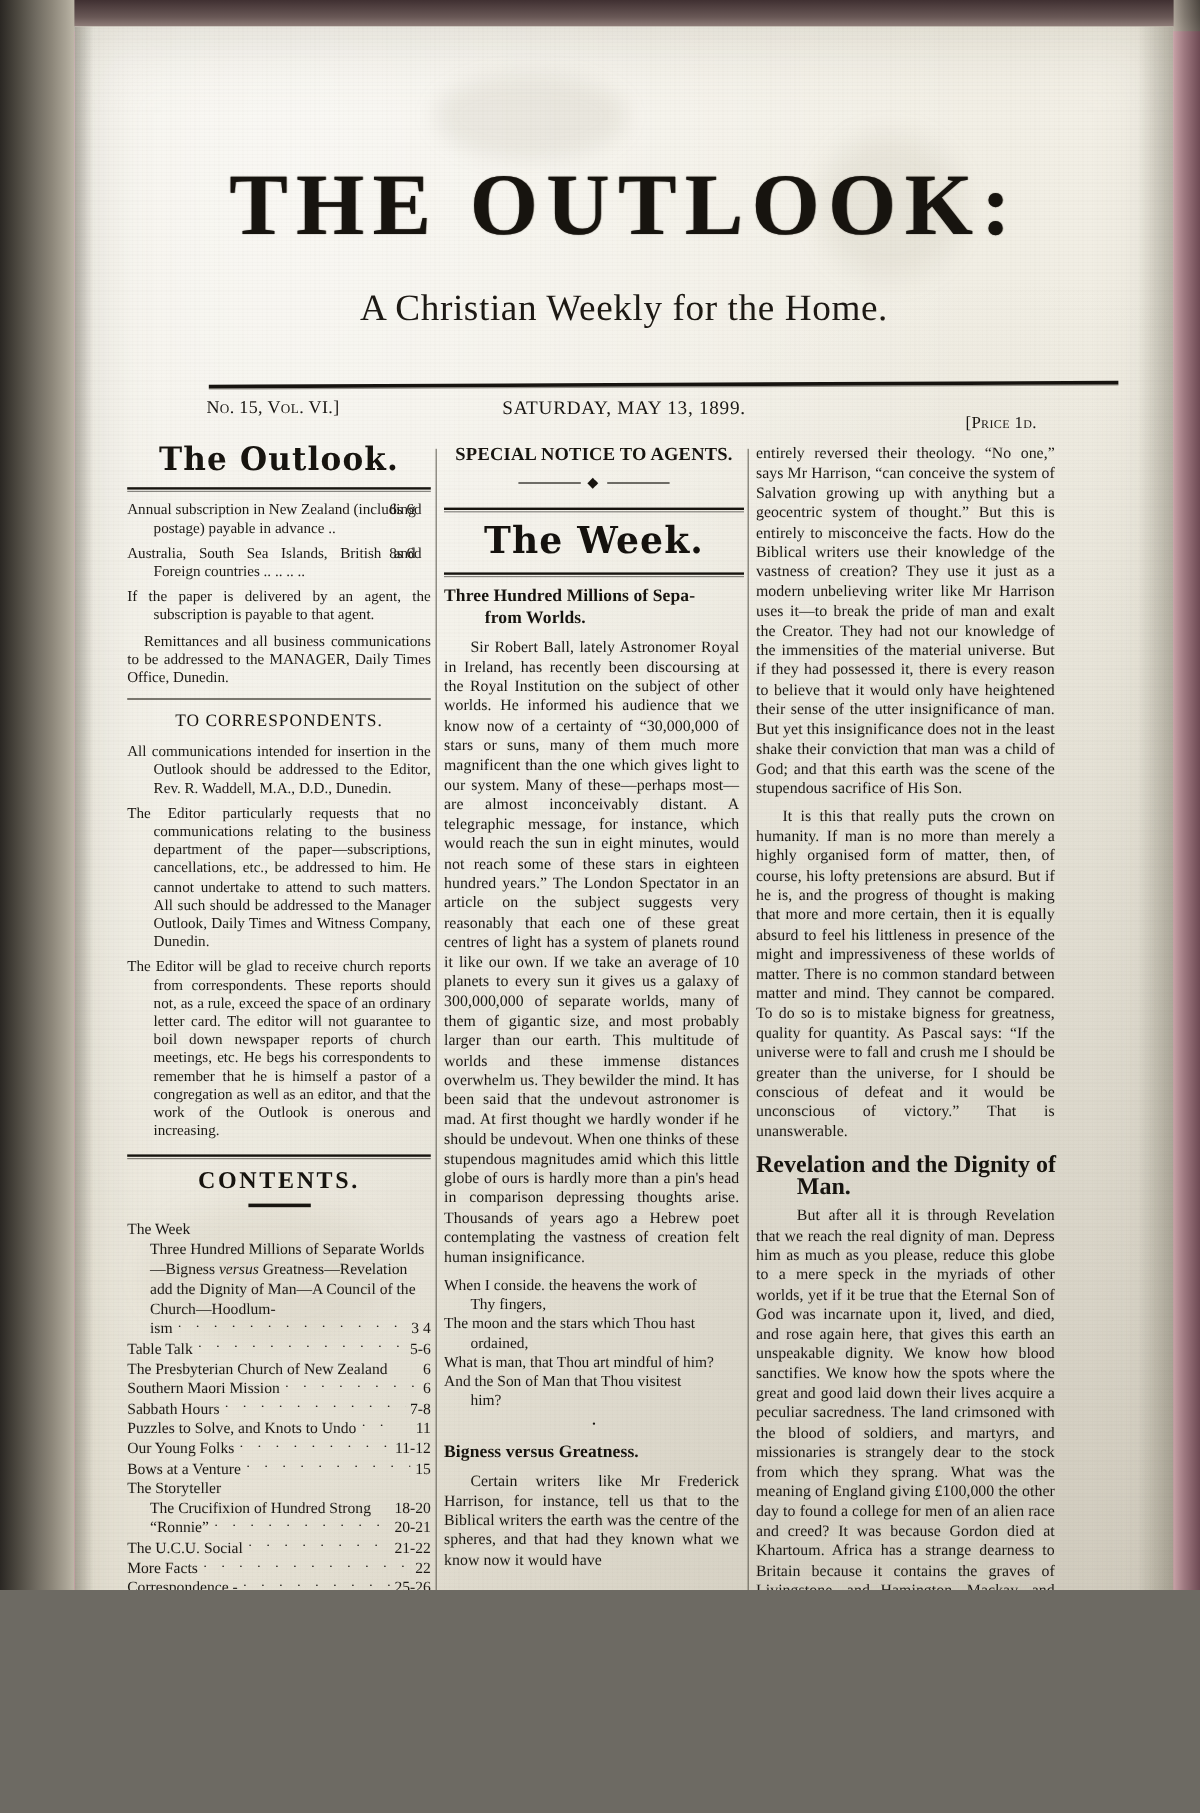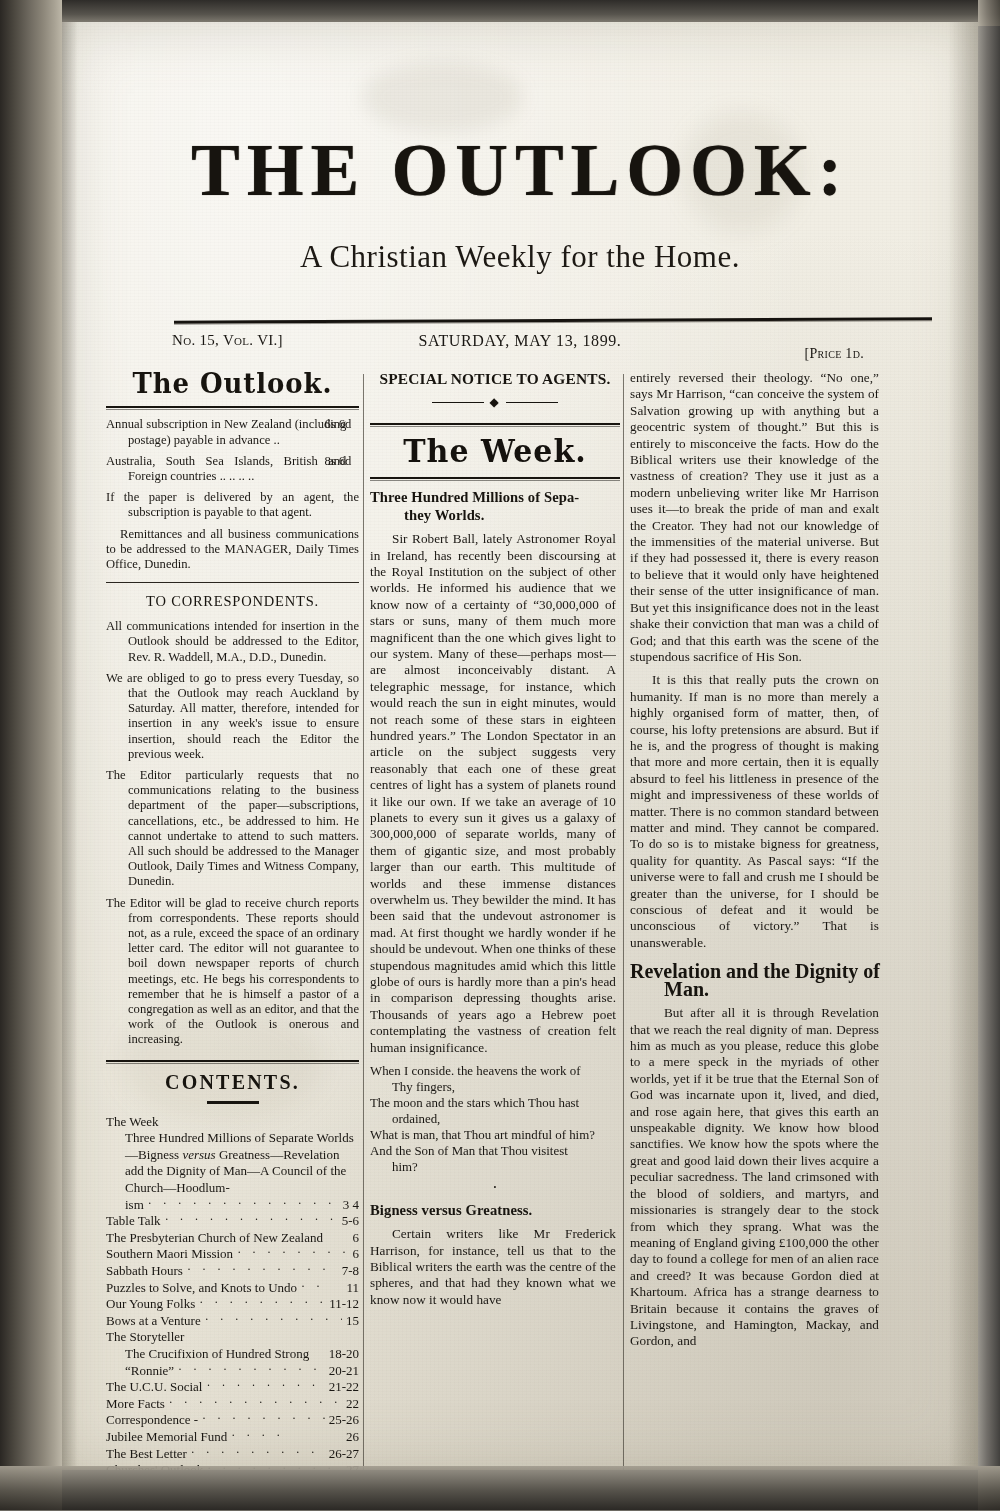--- a/index.html
+++ b/index.html
@@ -1,23 +1,23 @@
 <!DOCTYPE html>
 <html><head>
 <meta charset="utf-8">
 <title>The Outlook — 13 May 1899</title>
 <style>
   html,body{margin:0;padding:0;background:#6d6a63;}
   body{font-family:"Liberation Serif",serif;}
 
   .page{
     position:relative;
-    width:1000px;height:1510px;
+    width:1000px;height:1325px;
     overflow:hidden;
-    background:#0f172a;
+    background:#ec4899;
   }
 
   
   .scan-gutter-left{position:absolute;left:0;top:0;width:62px;height:1511px;
     background:linear-gradient(90deg,#2a2723 0%,#4a463e 22%,#6f6a60 48%,#8d877a 70%,#a8a294 88%,#bdb7a8 100%);}
   .scan-edge-top{position:absolute;left:0;top:0;width:1000px;height:26px;
     background:linear-gradient(180deg,#312e29 0%,#5d5950 55%,#9c9689 100%);opacity:.92;}
   .scan-edge-bottom{position:absolute;left:0;top:1466px;width:1000px;height:45px;
     background:linear-gradient(0deg,#2b2823 0%,#5a564d 45%,#a39d90 100%);opacity:.94;}
   .scan-edge-right{position:absolute;right:0;top:0;width:22px;height:1511px;
@@ -229,21 +229,20 @@
         </div>
 
         <p class="sub-item ink">If the paper is delivered by an agent, the subscription is payable to that agent.</p>
         <p class="sub-item ink" style="text-indent:14px;padding-left:0;">Remittances and all business communications to be addressed to the MANAGER, Daily Times Office, Dunedin.</p>
 
         <div class="hr-thin"></div>
 
         <div class="sec-head">TO CORRESPONDENTS.</div>
 
         <p class="sub-item ink">All communications intended for insertion in the Outlook should be addressed to the Editor, Rev. R. Waddell, M.A., D.D., Dunedin.</p>
-        <p class="sub-item ink">We are obliged to go to press every Tuesday, so that the Outlook may reach Auckland by Saturday. All matter, therefore, intended for insertion in any week's issue to ensure insertion, should reach the Editor the previous week.</p>
         <p class="sub-item ink">The Editor particularly requests that no communications relating to the business department of the paper—subscriptions, cancellations, etc., be addressed to him. He cannot undertake to attend to such matters. All such should be addressed to the Manager Outlook, Daily Times and Witness Company, Dunedin.</p>
         <p class="sub-item ink">The Editor will be glad to receive church reports from correspondents. These reports should not, as a rule, exceed the space of an ordinary letter card. The editor will not guarantee to boil down newspaper reports of church meetings, etc. He begs his correspondents to remember that he is himself a pastor of a congregation as well as an editor, and that the work of the Outlook is onerous and increasing.</p>
 
         <div class="hr-dbl" style="margin-top:12px;"></div>
 
         <div class="contents-head">CONTENTS.</div>
         <div class="hr-short"></div>
 
         <div class="toc">
 
@@ -364,21 +363,21 @@
 
 
         <div class="hr-dbl" style="margin-top:13px;"></div>
 
         <div class="week-gothic">The Week.</div>
 
         <div class="hr-dbl" style="margin-top:9px;"></div>
 
         <div class="art-head">
           <span>Three Hundred Millions of Sepa-</span>
-          <span class="ln2">they Worlds.</span>
+          <span class="ln2">from Worlds.</span>
         </div>
 
         <p class="body-txt indent">Sir Robert Ball, lately Astronomer Royal in Ireland, has recently been discoursing at the Royal Institution on the subject of other worlds. He informed his audience that we know now of a certainty of “30,000,000 of stars or suns, many of them much more magnificent than the one which gives light to our system. Many of these—perhaps most—are almost inconceivably distant. A telegraphic message, for instance, which would reach the sun in eight minutes, would not reach some of these stars in eighteen hundred years.” The London Spectator in an article on the subject suggests very reasonably that each one of these great centres of light has a system of planets round it like our own. If we take an average of 10 planets to every sun it gives us a galaxy of 300,000,000 of separate worlds, many of them of gigantic size, and most probably larger than our earth. This multitude of worlds and these immense distances overwhelm us. They bewilder the mind. It has been said that the undevout astronomer is mad. At first thought we hardly wonder if he should be undevout. When one thinks of these stupendous magnitudes amid which this little globe of ours is hardly more than a pin's head in comparison depressing thoughts arise. Thousands of years ago a Hebrew poet contemplating the vastness of creation felt human insignificance.</p>
 
         <div class="verse">
           <span class="v">When I conside. the heavens the work of</span>
           <span class="v in">Thy fingers,</span>
           <span class="v">The moon and the stars which Thou hast</span>
           <span class="v in">ordained,</span>
           <span class="v">What is man, that Thou art mindful of him?</span>

